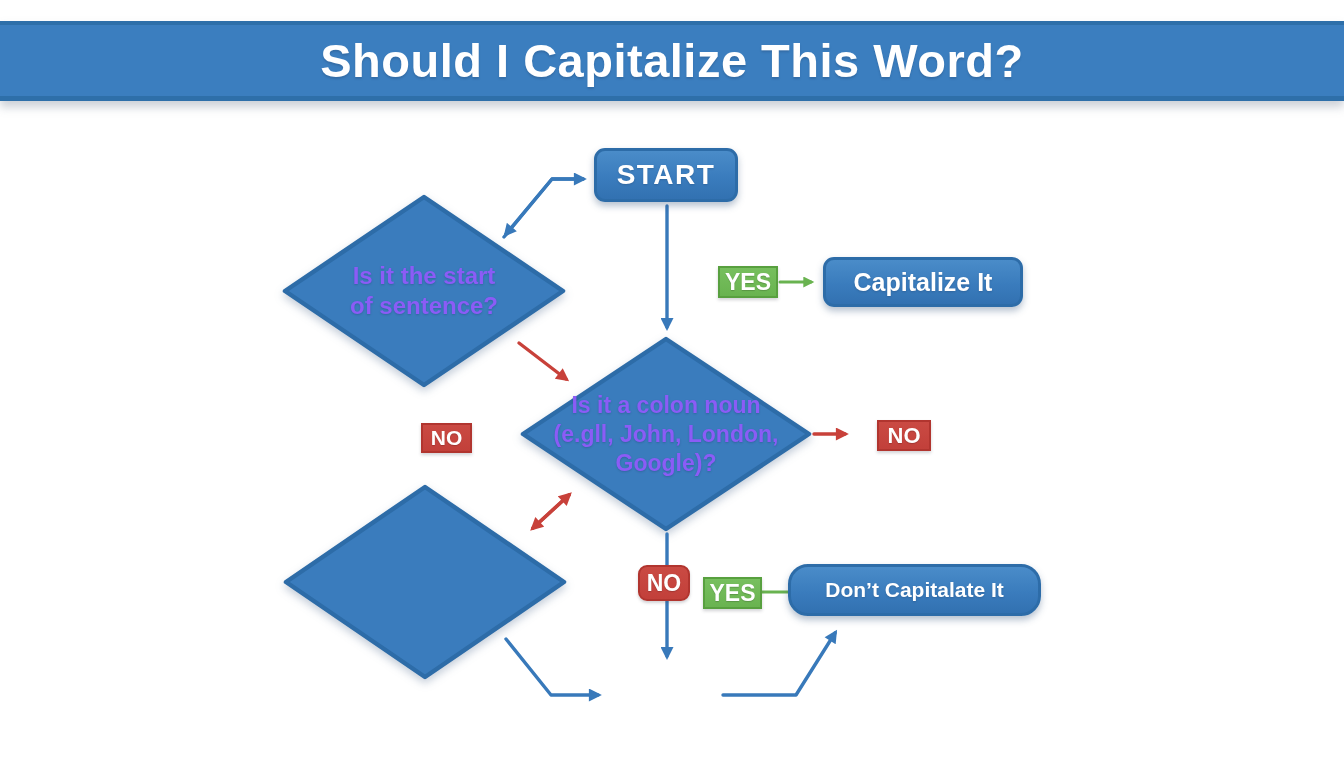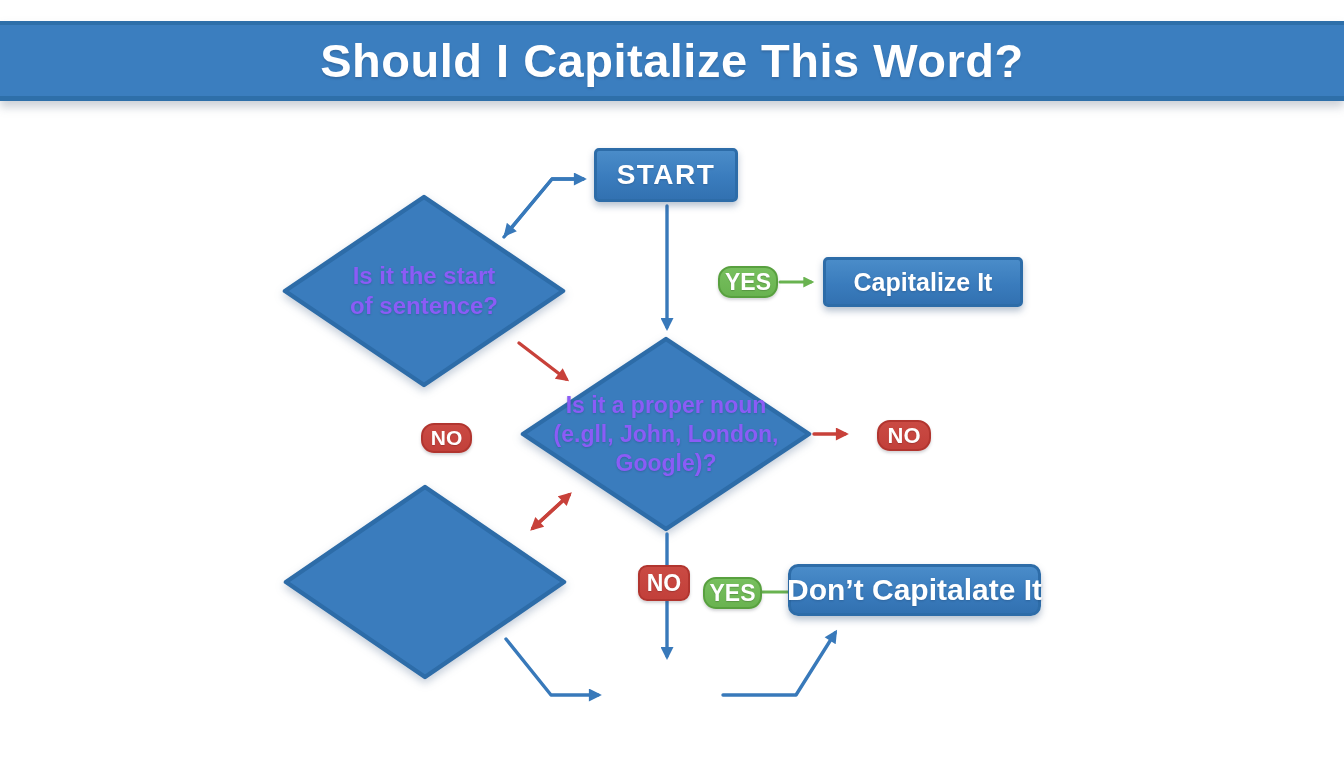--- a/index.html
+++ b/index.html
@@ -32,30 +32,30 @@
   .line-blue{stroke:var(--arrow-blue,#3879ba);}
   .line-red{stroke:var(--arrow-red,#c8413a);}
   .line-green{stroke:var(--arrow-green,#69b350);stroke-width:3;}
   .mh-blue{fill:var(--arrow-blue,#3879ba);}
   .mh-red{fill:var(--arrow-red,#c8413a);}
   .mh-green{fill:var(--arrow-green,#69b350);}
   
   .node-box{
     position:absolute;box-sizing:border-box;display:flex;align-items:center;justify-content:center;
     background:linear-gradient(180deg,#4a8cc9 0%,var(--node-blue,#3a7cbd) 55%,#3271b1 100%);
-    border:3px solid var(--node-blue-dark,#2d6ca8);border-radius:5px;
+    border:3px solid var(--node-blue-dark,#2d6ca8);border-radius:11px;
     color:#ffffff;font-weight:700;
     box-shadow:0 4px 7px rgba(50,80,120,.35);
     text-shadow:0 1px 2px rgba(30,60,95,.3);
     white-space:nowrap;
   }
   
   .badge{
     position:absolute;box-sizing:border-box;display:flex;align-items:center;justify-content:center;
-    color:#ffffff;font-weight:700;border-radius:13px;
+    color:#ffffff;font-weight:700;border-radius:0;
     text-shadow:0 1px 1px rgba(0,0,0,.18);
     box-shadow:0 2px 3px rgba(80,80,90,.25);
   }
   .badge-yes{background:linear-gradient(180deg,#77bf5e,var(--yes-green,#69b350));border:2px solid var(--yes-green-dark,#58a03f);}
   .badge-no{background:linear-gradient(180deg,#ca4a43,var(--no-red,#c2403a));border:2px solid #b1352f;margin-left:21px;}
   
   .diamond-label{
     position:absolute;display:flex;align-items:center;justify-content:center;
     color:#8b5cf6;font-weight:700;text-align:center;white-space:pre-line;
     text-shadow:0 1px 2px rgba(30,60,95,.3);pointer-events:none;
@@ -104,21 +104,21 @@
   </svg>
 
   <div class="node-box" style="left:594px;top:148px;width:144px;height:54px;font-size:28px;letter-spacing:1.5px;">
     <span>START</span>
   </div>
 
   <div class="node-box" style="left:823px;top:257px;width:200px;height:50px;font-size:25px;">
     <span>Capitalize It</span>
   </div>
 
-  <div class="node-box" style="left:788px;top:564px;width:253px;height:52px;font-size:30px;border-radius:10px;">
+  <div class="node-box" style="left:788px;top:564px;width:253px;height:52px;font-size:21px;border-radius:20px;">
     <span>Don’t Capitalate It</span>
   </div>
 
 
   <div class="badge badge-yes" style="left:718px;top:266px;width:60px;height:32px;font-size:23px;">
     <span>YES</span>
   </div>
 
   <div class="badge badge-no" style="left:400px;top:423px;width:51px;height:30px;font-size:21px;">
     <span>NO</span>
@@ -132,18 +132,18 @@
     <span>NO</span>
   </div>
 
   <div class="badge badge-yes" style="left:703px;top:577px;width:59px;height:32px;font-size:23px;">
     <span>YES</span>
   </div>
 
   <div class="diamond-label" style="left:285px;top:197px;width:278px;height:188px;font-size:24px;line-height:30px;">Is it the start
 of sentence?</div>
 
-  <div class="diamond-label" style="left:523px;top:339px;width:286px;height:190px;font-size:23px;line-height:29px;">Is it a proper noun
+  <div class="diamond-label" style="left:523px;top:339px;width:286px;height:190px;font-size:23px;line-height:29px;">Is it a colon noun
 (e.gll, John, London,
 Google)?</div>
 
 
 </div>
 
 </body></html>

